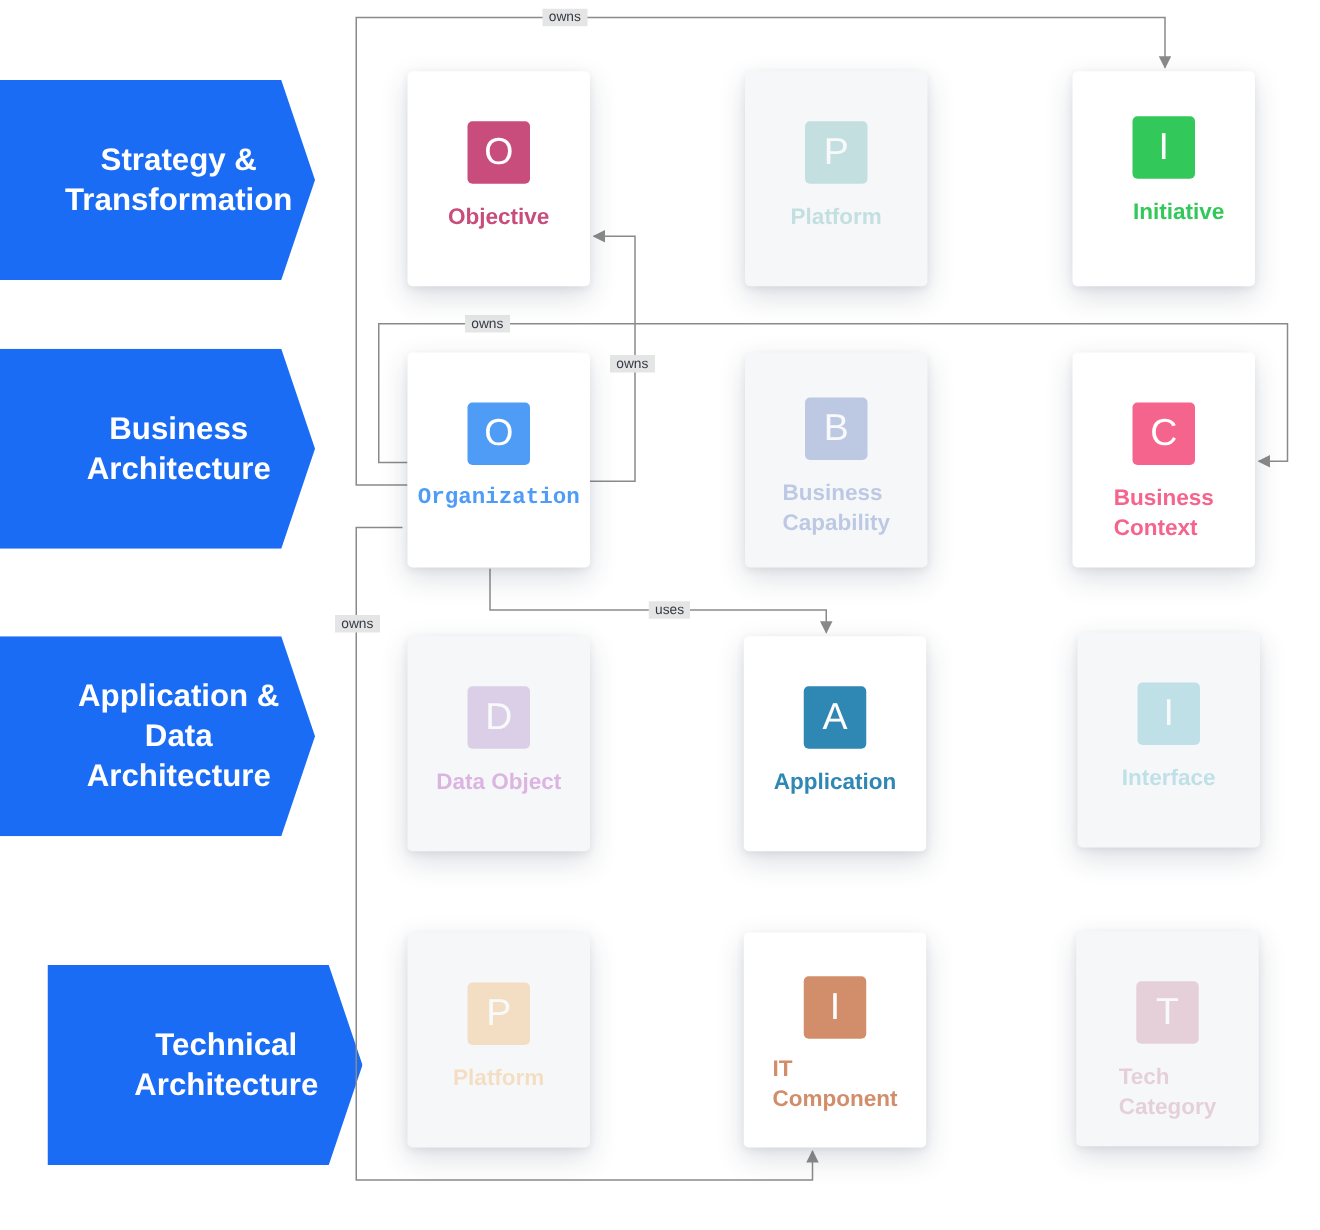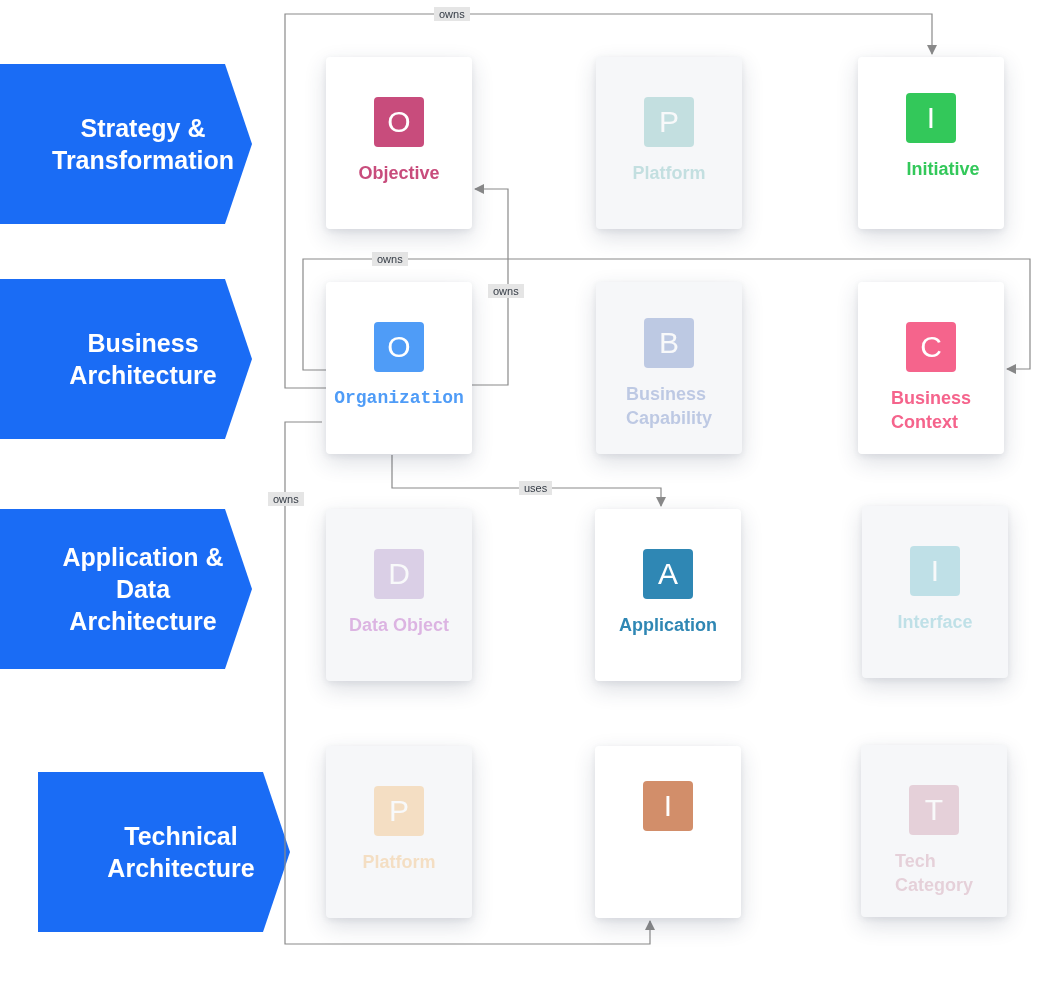--- a/index.html
+++ b/index.html
@@ -116,18 +116,20 @@
   <div class="badge" style="background:#44aec0;">I</div>
   <div class="card-label" style="color:#44aec0;">Interface</div>
 </div>
 
 <div class="card dim" style="left:326px; top:746px;">
   <div class="badge" style="background:#f0a848;">P</div>
   <div class="card-label" style="color:#f0a848;">Platform</div>
 </div>
 <div class="card" style="left:595px; top:746px;">
   <div class="badge" style="background:#d28e6a; margin-top:35px;">I</div>
+  <div class="card-label" style="color:#d28e6a; margin-top:12px;">IT
+Component</div>
 </div>
 <div class="card dim" style="left:861px; top:745px;">
   <div class="badge" style="background:#c07a90;">T</div>
   <div class="card-label" style="color:#c07a90;">Tech
 Category</div>
 </div>
 
 </body></html>

